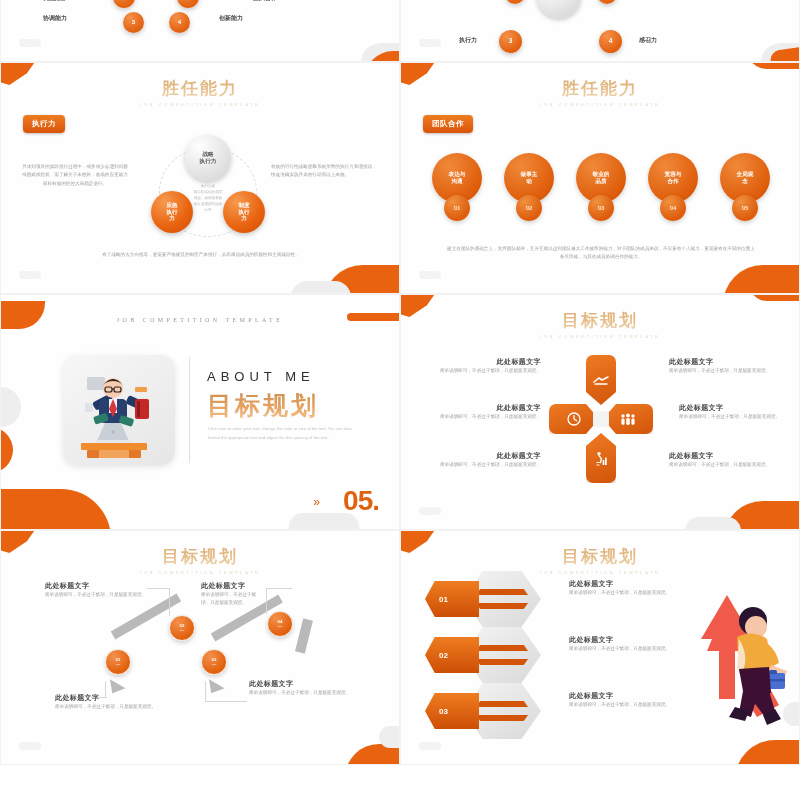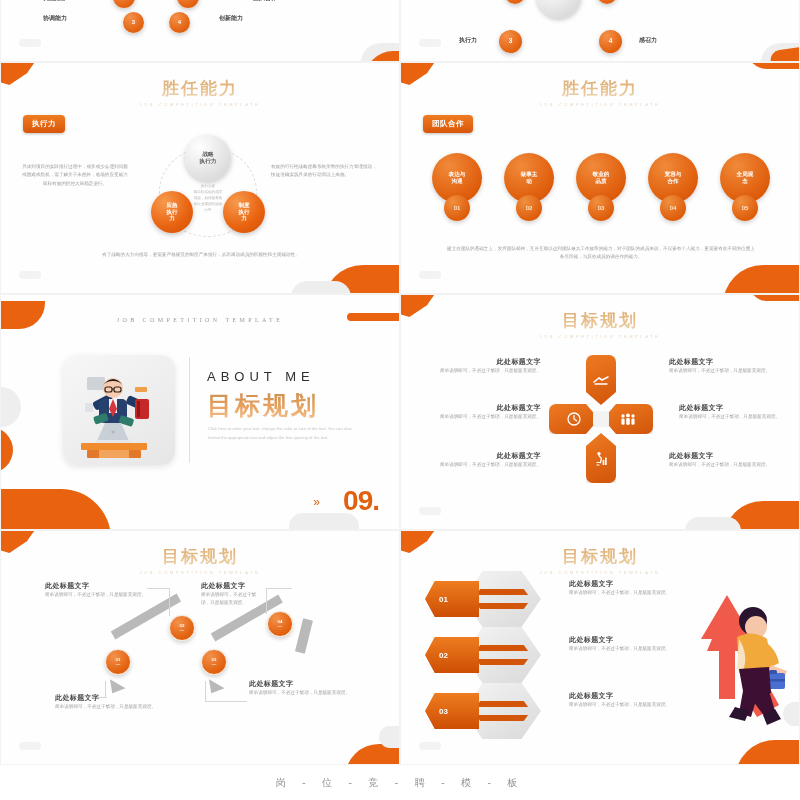--- a/index.html
+++ b/index.html
@@ -378,21 +378,21 @@
           <rect x="24" y="95" width="54" height="8" rx="1" fill="#e2782a"></rect>
           <rect x="36" y="95" width="30" height="8" fill="#f3a45c"></rect>
         </svg>
       </div>
 
       <div class="am-divider"></div>
       <div class="am-en">ABOUT ME</div>
       <div class="am-cn">目标规划</div>
       <div class="am-body">Click here to enter your text, change the color or size of the text. You can also format the appropriate text and adjust the line spacing of the text.</div>
       <div class="am-chev">»</div>
-      <div class="am-num">09.</div>
+      <div class="am-num">05.</div>
     </div>
 
     <div class="slide">
       <div class="blob blob-tl"></div>
       <div class="blob blob-tr" style="right:-16px;top:-12px;width:66px;height:18px"></div>
       <div class="blob blob-br"></div>
       <div class="blob-grey" style="right:58px;bottom:-8px;width:56px;height:20px;border-radius:14px 14px 0 0"></div>
 
       <div class="s-title">目标规划</div>
       <div class="s-sub">JOB COMPETITION TEMPLATE</div>
@@ -565,14 +565,13 @@
         <path d="M92 112 l16 -2 l6 20 l-10 6 l-12 -16z" fill="#3d0f32"></path>
         <path d="M74 126 l14 4 l-4 10 l-16 -4z" fill="#2a1430"></path>
         <path d="M102 134 l12 -6 l6 10 l-14 6z" fill="#2a1430"></path>
       </svg>
 
       <div class="tiny-dot"></div>
     </div>
 
   </div>
 
-  <div class="footer">岗 - 位 - 竞 - 聘 - 模 - 板</div>
 </div>
 
 </body></html>

